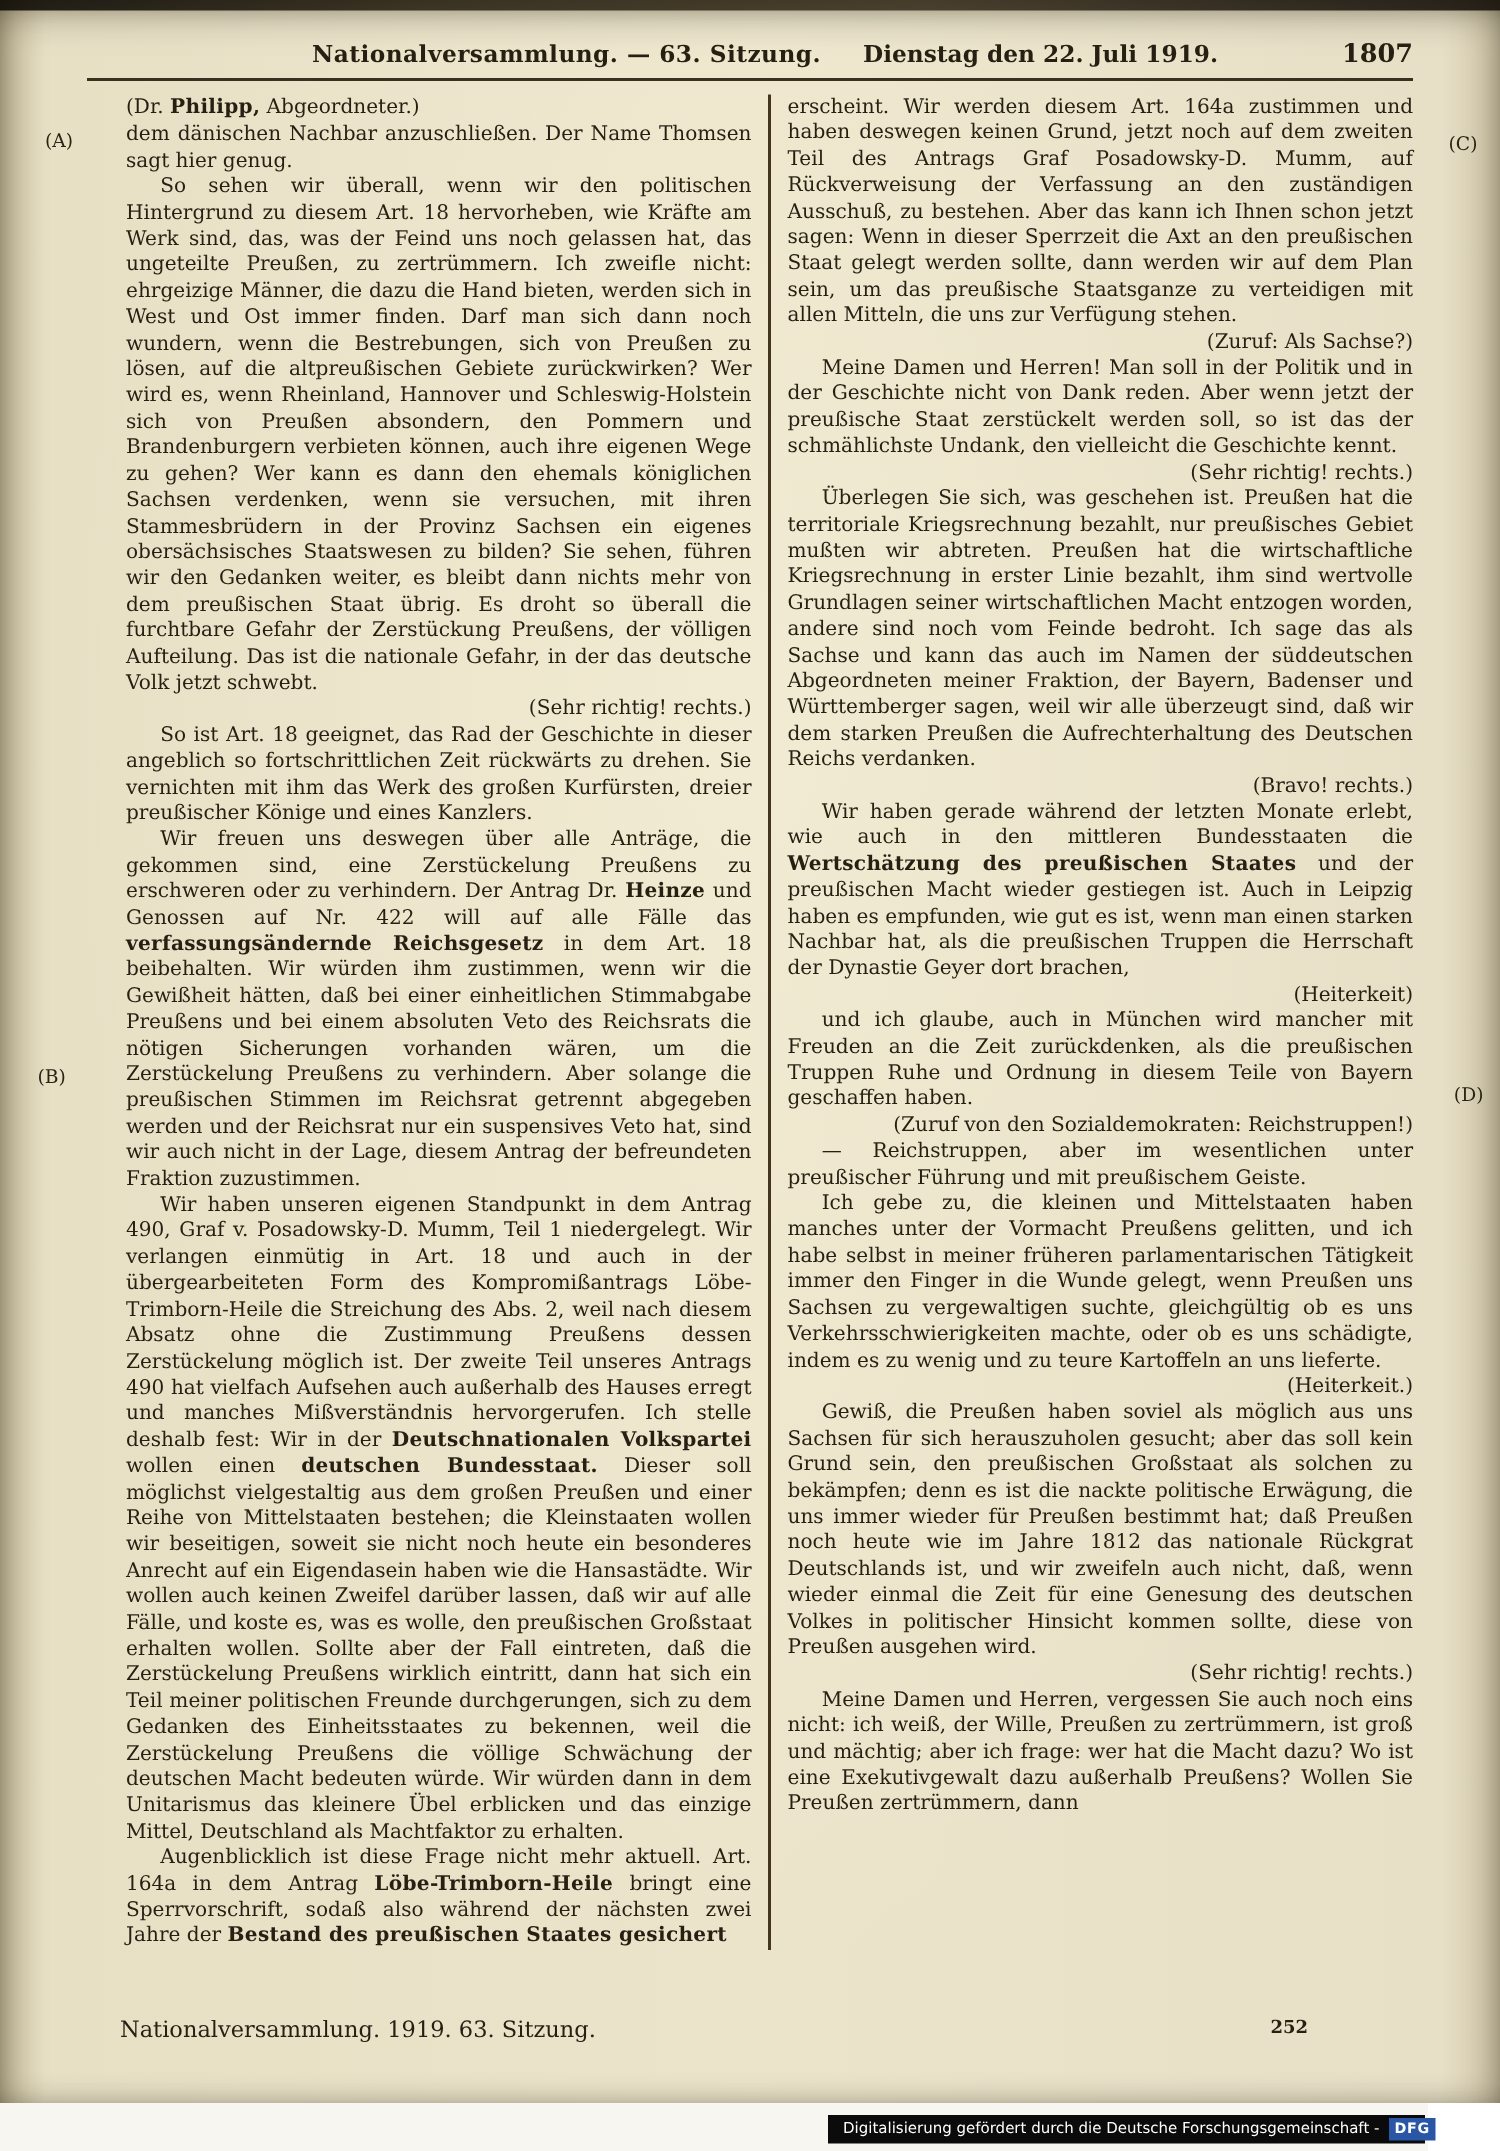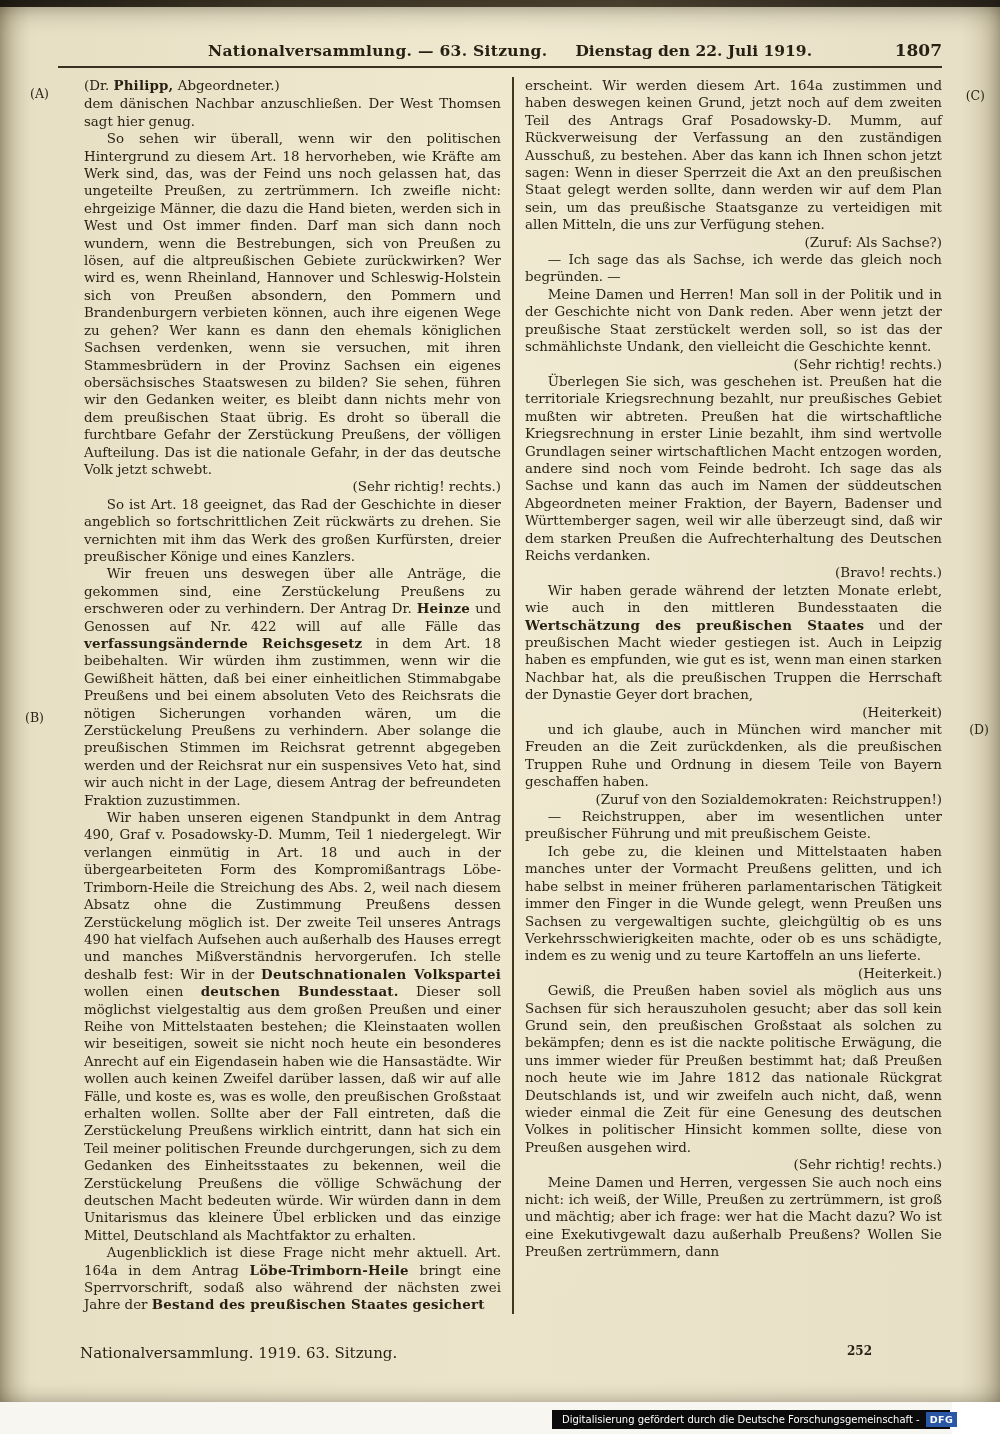--- a/index.html
+++ b/index.html
@@ -19,22 +19,22 @@
       inset 0 -12px 22px -14px rgba(30,22,8,.30),
       inset 20px 0 32px -22px rgba(30,22,8,.45),
       inset -20px 0 32px -22px rgba(30,22,8,.40);
   }
   .scan-top-edge {
     position:absolute; top:0; left:0; right:0; height:7px;
     background:linear-gradient(90deg,#0d0a05,#2b2314 28%,#3a3020 62%,#15100a);
     opacity:.88;
   }
   .header-row {
-    display:flex; align-items:center;
-    padding:40px 58px 3px 58px;
+    display:flex; align-items:flex-start;
+    padding:26px 58px 3px 58px;
     font-weight:bold;
   }
   .header-title { margin-left:150px; font-size:15.5px; letter-spacing:.02em; }
   .header-date  { margin-left:28px;  font-size:15.5px; }
   .page-number  { margin-left:auto;  font-size:17px; }
   .header-rule  { margin:3px 58px 0; height:2px; background:#3a3020; }
 
   .content { display:flex; padding:9px 58px 0 84px; }
   .col {
     flex:1 1 0; min-width:0;
@@ -87,33 +87,32 @@
   <div class="header-rule"></div>
 
   <span class="marker marker-a">(A)</span>
   <span class="marker marker-b">(B)</span>
   <span class="marker marker-c">(C)</span>
   <span class="marker marker-d">(D)</span>
 
   <div class="content">
     <div class="col" id="col-left">
         <div class="para speaker"><span>(Dr. </span><b>Philipp,</b><span> Abgeordneter.)</span></div>
-        <div class="para noindent"><span>dem dänischen Nachbar anzuschließen. Der West Thomsen sagt hier genug.</span></div>
+        <div class="para noindent"><span>dem dänischen Nachbar anzuschließen. Der Name Thomsen sagt hier genug.</span></div>
         <div class="para body"><span>So sehen wir überall, wenn wir den politischen Hintergrund zu diesem Art. 18 hervorheben, wie Kräfte am Werk sind, das, was der Feind uns noch gelassen hat, das ungeteilte Preußen, zu zertrümmern. Ich zweifle nicht: ehrgeizige Männer, die dazu die Hand bieten, werden sich in West und Ost immer finden. Darf man sich dann noch wundern, wenn die Bestrebungen, sich von Preußen zu lösen, auf die altpreußischen Gebiete zurückwirken? Wer wird es, wenn Rheinland, Hannover und Schleswig-Holstein sich von Preußen absondern, den Pommern und Brandenburgern verbieten können, auch ihre eigenen Wege zu gehen? Wer kann es dann den ehemals königlichen Sachsen verdenken, wenn sie versuchen, mit ihren Stammesbrüdern in der Provinz Sachsen ein eigenes obersächsisches Staatswesen zu bilden? Sie sehen, führen wir den Gedanken weiter, es bleibt dann nichts mehr von dem preußischen Staat übrig. Es droht so überall die furchtbare Gefahr der Zerstückung Preußens, der völligen Aufteilung. Das ist die nationale Gefahr, in der das deutsche Volk jetzt schwebt.</span></div>
         <div class="para center"><span>(Sehr richtig! rechts.)</span></div>
         <div class="para body"><span>So ist Art. 18 geeignet, das Rad der Geschichte in dieser angeblich so fortschrittlichen Zeit rückwärts zu drehen. Sie vernichten mit ihm das Werk des großen Kurfürsten, dreier preußischer Könige und eines Kanzlers.</span></div>
         <div class="para body"><span>Wir freuen uns deswegen über alle Anträge, die gekommen sind, eine Zerstückelung Preußens zu erschweren oder zu verhindern. Der Antrag Dr. </span><b>Heinze</b><span> und Genossen auf Nr. 422 will auf alle Fälle das </span><b>verfassungsändernde Reichsgesetz</b><span> in dem Art. 18 beibehalten. Wir würden ihm zustimmen, wenn wir die Gewißheit hätten, daß bei einer einheitlichen Stimmabgabe Preußens und bei einem absoluten Veto des Reichsrats die nötigen Sicherungen vorhanden wären, um die Zerstückelung Preußens zu verhindern. Aber solange die preußischen Stimmen im Reichsrat getrennt abgegeben werden und der Reichsrat nur ein suspensives Veto hat, sind wir auch nicht in der Lage, diesem Antrag der befreundeten Fraktion zuzustimmen.</span></div>
         <div class="para body"><span>Wir haben unseren eigenen Standpunkt in dem Antrag 490, Graf v. Posadowsky-D. Mumm, Teil 1 niedergelegt. Wir verlangen einmütig in Art. 18 und auch in der übergearbeiteten Form des Kompromißantrags Löbe-Trimborn-Heile die Streichung des Abs. 2, weil nach diesem Absatz ohne die Zustimmung Preußens dessen Zerstückelung möglich ist. Der zweite Teil unseres Antrags 490 hat vielfach Aufsehen auch außerhalb des Hauses erregt und manches Mißverständnis hervorgerufen. Ich stelle deshalb fest: Wir in der </span><b>Deutschnationalen Volkspartei</b><span> wollen einen </span><b>deutschen Bundesstaat.</b><span> Dieser soll möglichst vielgestaltig aus dem großen Preußen und einer Reihe von Mittelstaaten bestehen; die Kleinstaaten wollen wir beseitigen, soweit sie nicht noch heute ein besonderes Anrecht auf ein Eigendasein haben wie die Hansastädte. Wir wollen auch keinen Zweifel darüber lassen, daß wir auf alle Fälle, und koste es, was es wolle, den preußischen Großstaat erhalten wollen. Sollte aber der Fall eintreten, daß die Zerstückelung Preußens wirklich eintritt, dann hat sich ein Teil meiner politischen Freunde durchgerungen, sich zu dem Gedanken des Einheitsstaates zu bekennen, weil die Zerstückelung Preußens die völlige Schwächung der deutschen Macht bedeuten würde. Wir würden dann in dem Unitarismus das kleinere Übel erblicken und das einzige Mittel, Deutschland als Machtfaktor zu erhalten.</span></div>
         <div class="para body"><span>Augenblicklich ist diese Frage nicht mehr aktuell. Art. 164a in dem Antrag </span><b>Löbe-Trimborn-Heile</b><span> bringt eine Sperrvorschrift, sodaß also während der nächsten zwei Jahre der </span><b>Bestand des preußischen Staates gesichert</b></div>
       </div>
     <div class="divider"></div>
     <div class="col" id="col-right">
         <div class="para noindent"><span>erscheint. Wir werden diesem Art. 164a zustimmen und haben deswegen keinen Grund, jetzt noch auf dem zweiten Teil des Antrags Graf Posadowsky-D. Mumm, auf Rückverweisung der Verfassung an den zuständigen Ausschuß, zu bestehen. Aber das kann ich Ihnen schon jetzt sagen: Wenn in dieser Sperrzeit die Axt an den preußischen Staat gelegt werden sollte, dann werden wir auf dem Plan sein, um das preußische Staatsganze zu verteidigen mit allen Mitteln, die uns zur Verfügung stehen.</span></div>
         <div class="para center"><span>(Zuruf: Als Sachse?)</span></div>
-        <div class="para body"><span>— Ich sage das als Sachse, ich werde das gleich noch begründen. —</span></div>
         <div class="para body"><span>Meine Damen und Herren! Man soll in der Politik und in der Geschichte nicht von Dank reden. Aber wenn jetzt der preußische Staat zerstückelt werden soll, so ist das der schmählichste Undank, den vielleicht die Geschichte kennt.</span></div>
         <div class="para center"><span>(Sehr richtig! rechts.)</span></div>
         <div class="para body"><span>Überlegen Sie sich, was geschehen ist. Preußen hat die territoriale Kriegsrechnung bezahlt, nur preußisches Gebiet mußten wir abtreten. Preußen hat die wirtschaftliche Kriegsrechnung in erster Linie bezahlt, ihm sind wertvolle Grundlagen seiner wirtschaftlichen Macht entzogen worden, andere sind noch vom Feinde bedroht. Ich sage das als Sachse und kann das auch im Namen der süddeutschen Abgeordneten meiner Fraktion, der Bayern, Badenser und Württemberger sagen, weil wir alle überzeugt sind, daß wir dem starken Preußen die Aufrechterhaltung des Deutschen Reichs verdanken.</span></div>
         <div class="para center"><span>(Bravo! rechts.)</span></div>
         <div class="para body"><span>Wir haben gerade während der letzten Monate erlebt, wie auch in den mittleren Bundesstaaten die </span><b>Wertschätzung des preußischen Staates</b><span> und der preußischen Macht wieder gestiegen ist. Auch in Leipzig haben es empfunden, wie gut es ist, wenn man einen starken Nachbar hat, als die preußischen Truppen die Herrschaft der Dynastie Geyer dort brachen,</span></div>
         <div class="para center"><span>(Heiterkeit)</span></div>
         <div class="para body"><span>und ich glaube, auch in München wird mancher mit Freuden an die Zeit zurückdenken, als die preußischen Truppen Ruhe und Ordnung in diesem Teile von Bayern geschaffen haben.</span></div>
         <div class="para center"><span>(Zuruf von den Sozialdemokraten: Reichstruppen!)</span></div>
         <div class="para body"><span>— Reichstruppen, aber im wesentlichen unter preußischer Führung und mit preußischem Geiste.</span></div>
         <div class="para body"><span>Ich gebe zu, die kleinen und Mittelstaaten haben manches unter der Vormacht Preußens gelitten, und ich habe selbst in meiner früheren parlamentarischen Tätigkeit immer den Finger in die Wunde gelegt, wenn Preußen uns Sachsen zu vergewaltigen suchte, gleichgültig ob es uns Verkehrsschwierigkeiten machte, oder ob es uns schädigte, indem es zu wenig und zu teure Kartoffeln an uns lieferte.</span></div>

